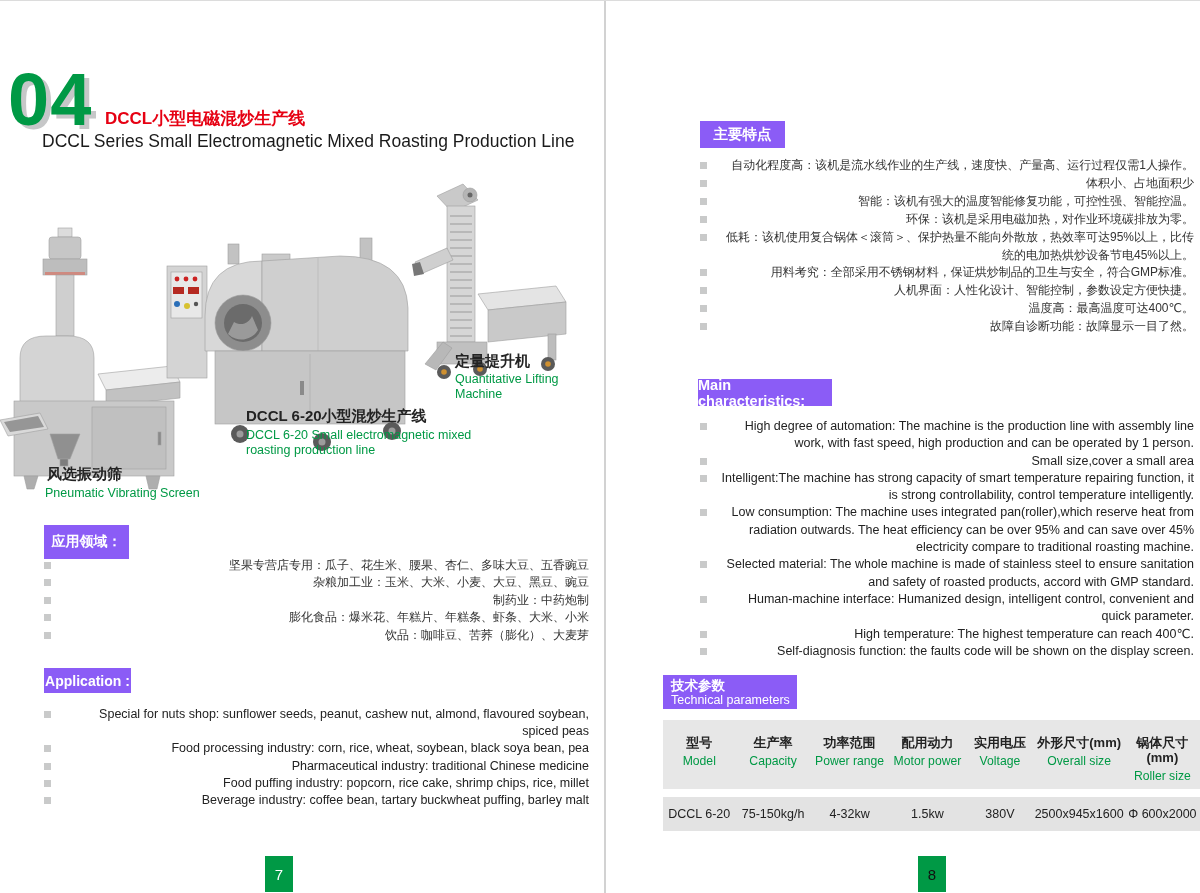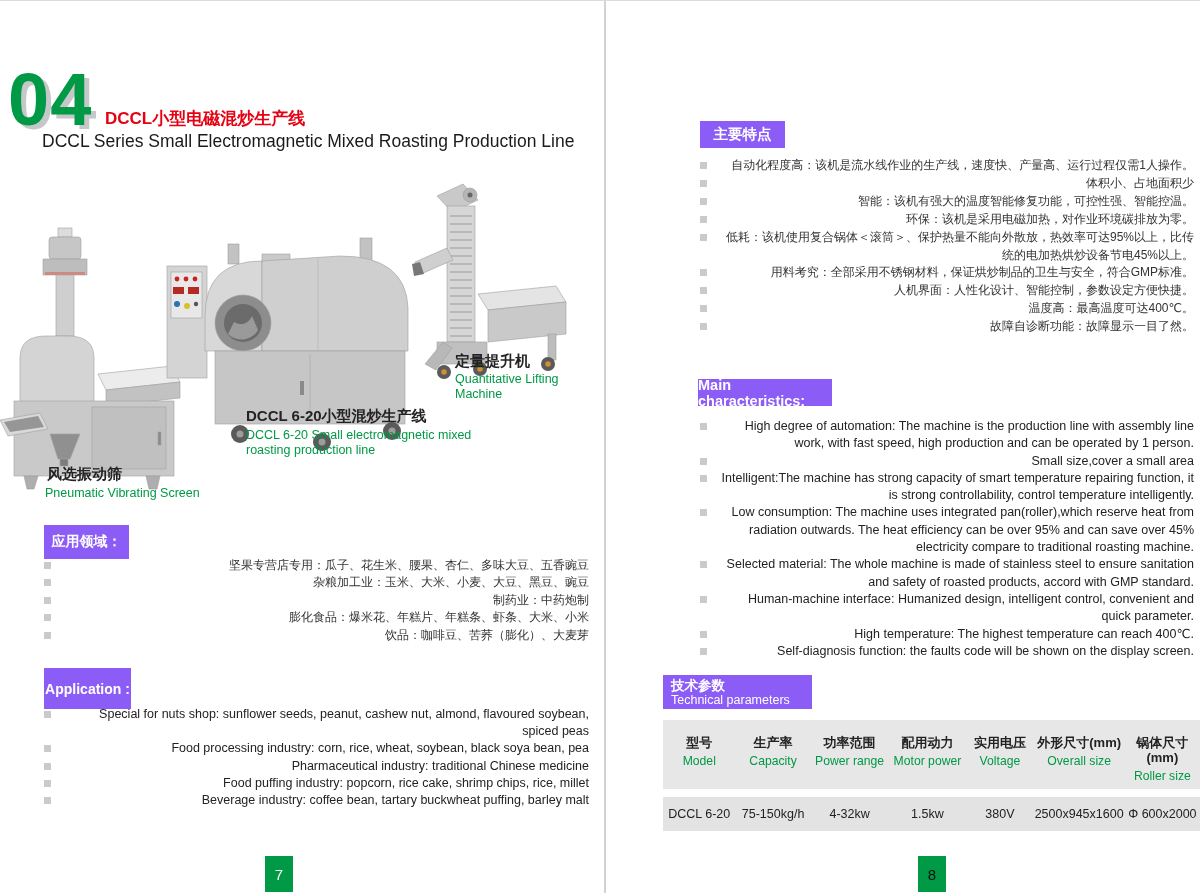--- a/index.html
+++ b/index.html
@@ -25,24 +25,24 @@
   .lbl-screen-en{left:45px;top:485px;}
   .lbl-line-zh{left:246px;top:406px;font-size:15px;font-weight:600;}
   .lbl-line-en{left:246px;top:427px;}
   .lbl-lifter-zh{left:455px;top:351px;font-size:15px;}
   .lbl-lifter-en{left:455px;top:371px;}
 
   
   .tag{position:absolute;background:#8b5cf6;color:#fff;font-weight:bold;
     display:flex;align-items:center;justify-content:center;box-sizing:border-box;}
   .tag-app-zh{left:44px;top:524px;width:85px;height:34px;font-size:14px;}
-  .tag-app-en{left:44px;top:667px;width:87px;height:41px;font-size:14px;}
+  .tag-app-en{left:44px;top:667px;width:87px;height:25px;font-size:14px;}
   .tag-feat-zh{left:700px;top:120px;width:85px;height:27px;font-size:14.5px;}
   .tag-feat-en{left:698px;top:378px;width:134px;height:27px;font-size:14.5px;}
-  .tag-tech{left:663px;top:674px;width:149px;height:34px;flex-direction:column;
+  .tag-tech{left:663px;top:674px;width:134px;height:34px;flex-direction:column;
     align-items:flex-start;justify-content:center;padding-left:8px;}
   .tag-tech .t-zh{font-size:13.5px;font-weight:bold;line-height:15px;}
   .tag-tech .t-en{font-size:12.5px;font-weight:normal;line-height:14px;}
 
   
   ul.blist{position:absolute;margin:0;padding:0;list-style:none;}
   ul.blist li{position:relative;padding-left:20px;text-align:right;}
   ul.blist li::before{content:"";position:absolute;left:0;top:5px;width:7px;height:7px;background:#c9caca;}
   .app-zh-list{left:44px;top:556px;width:545px;font-size:12px;color:#333;}
   .app-zh-list li{line-height:17.4px;}

